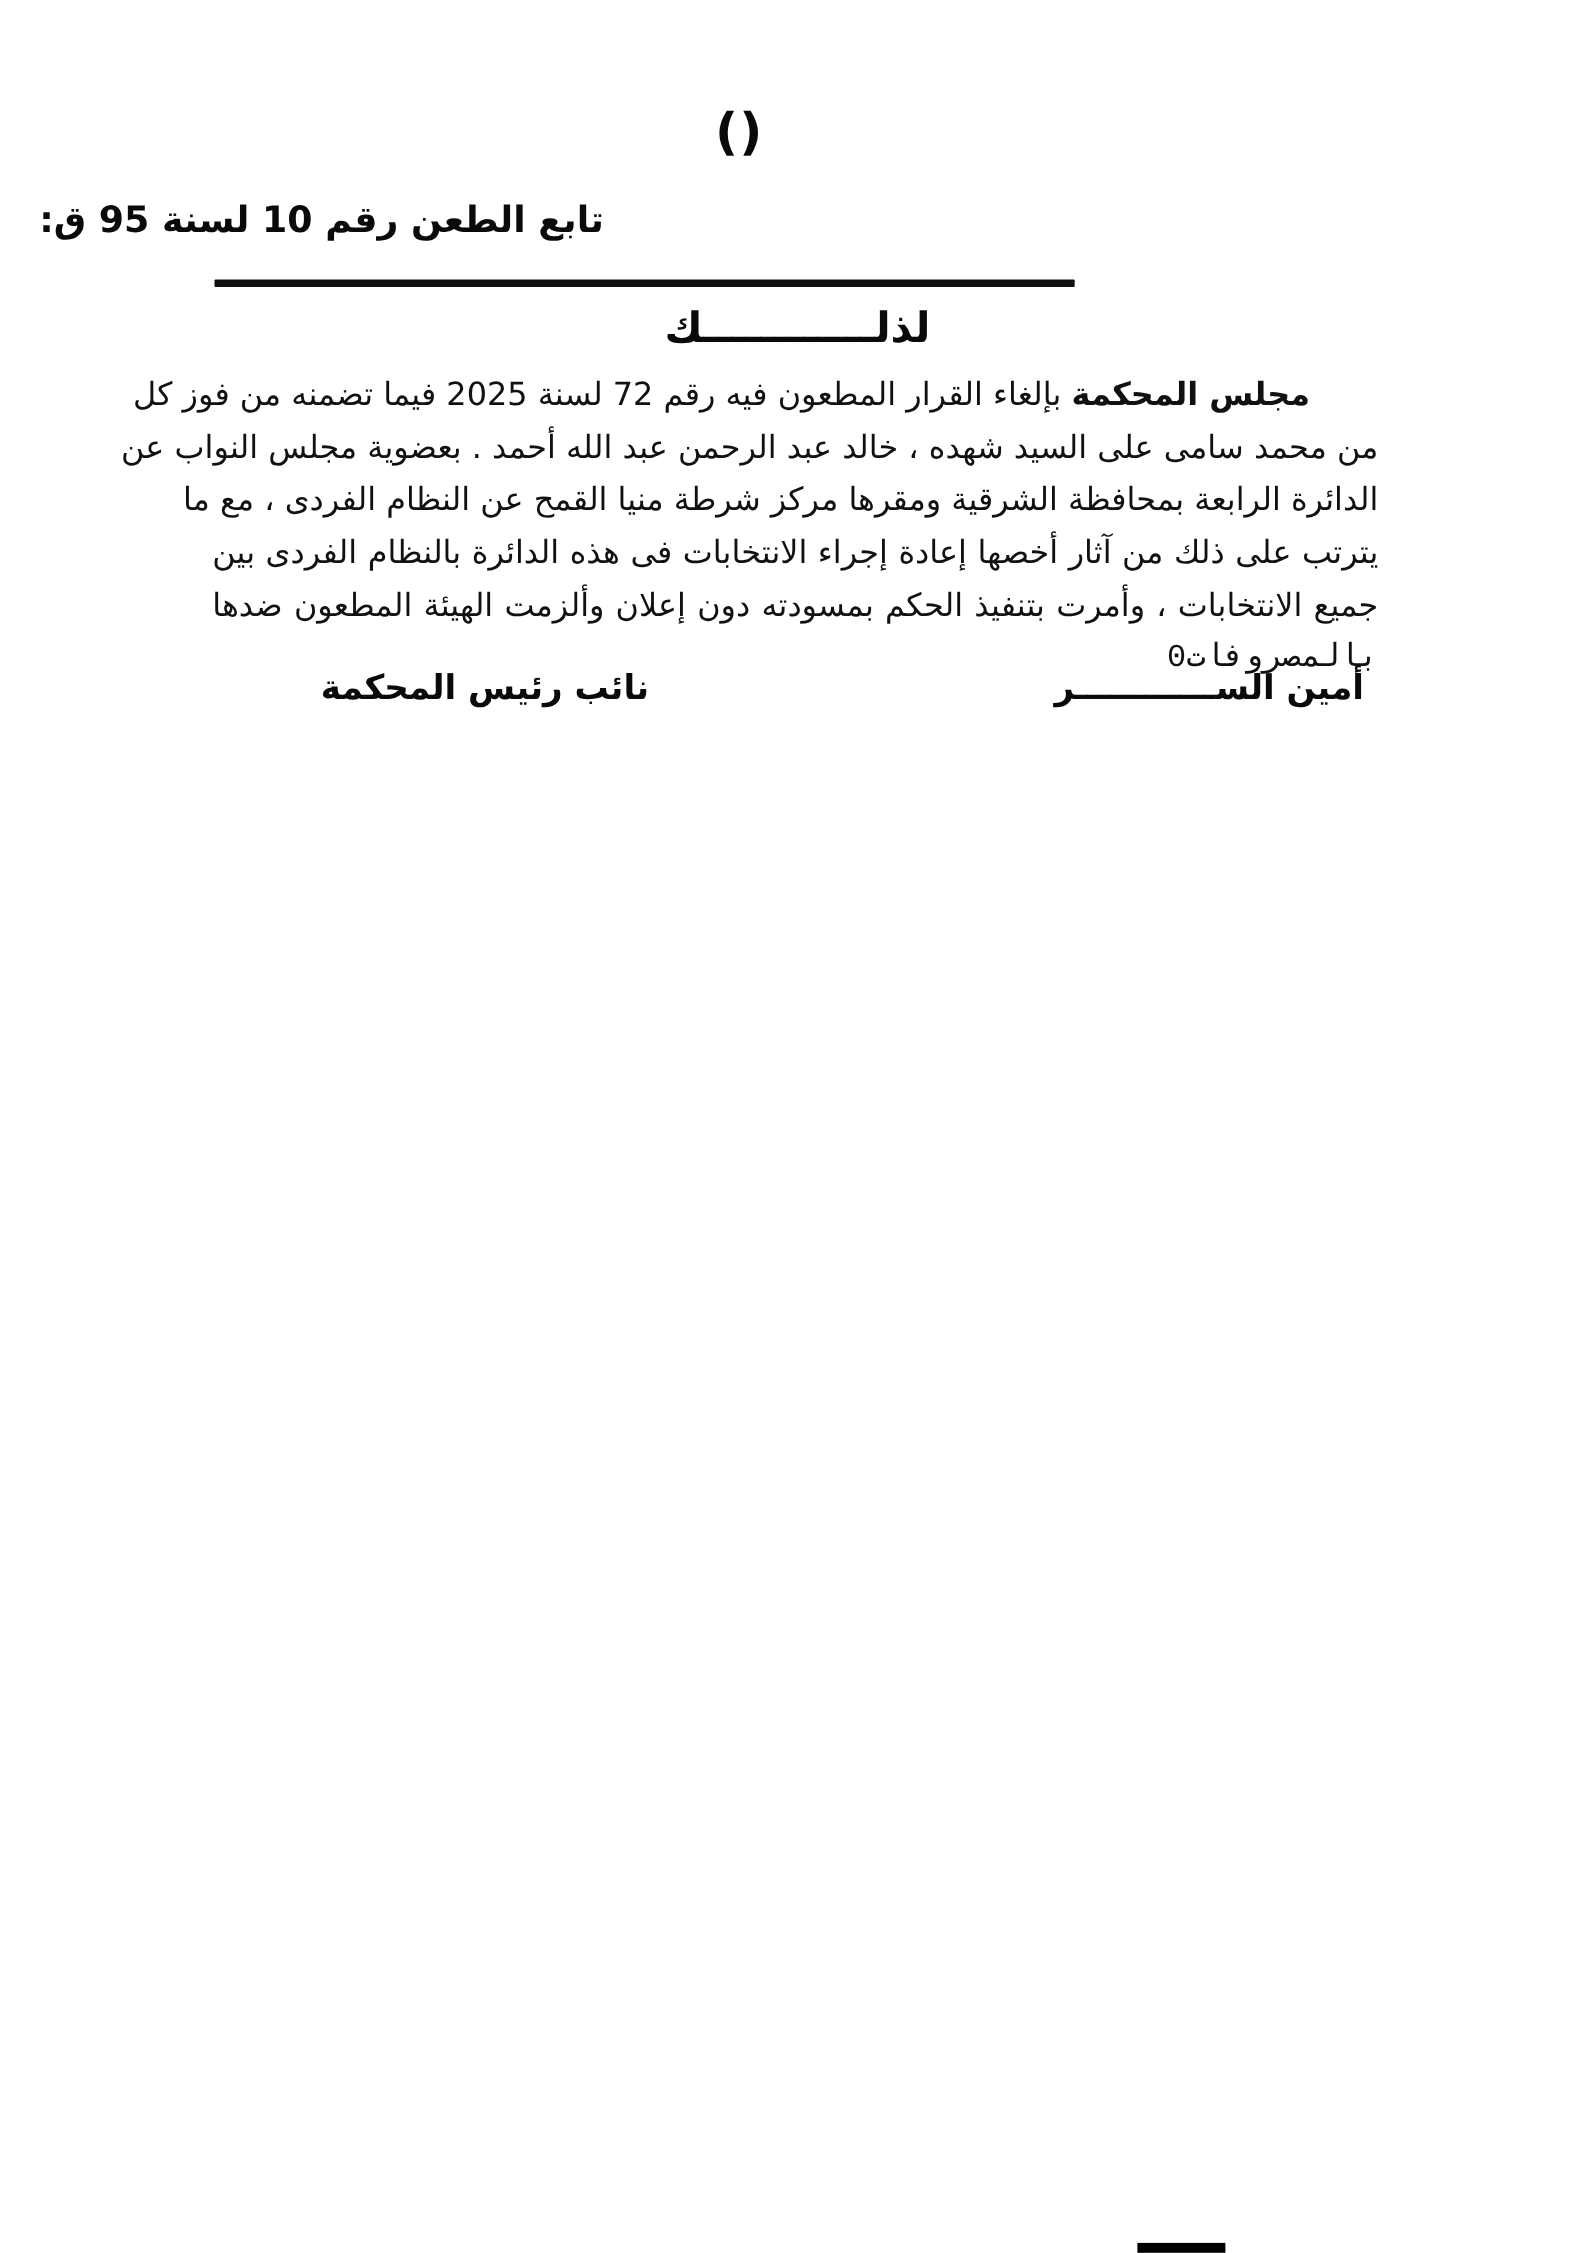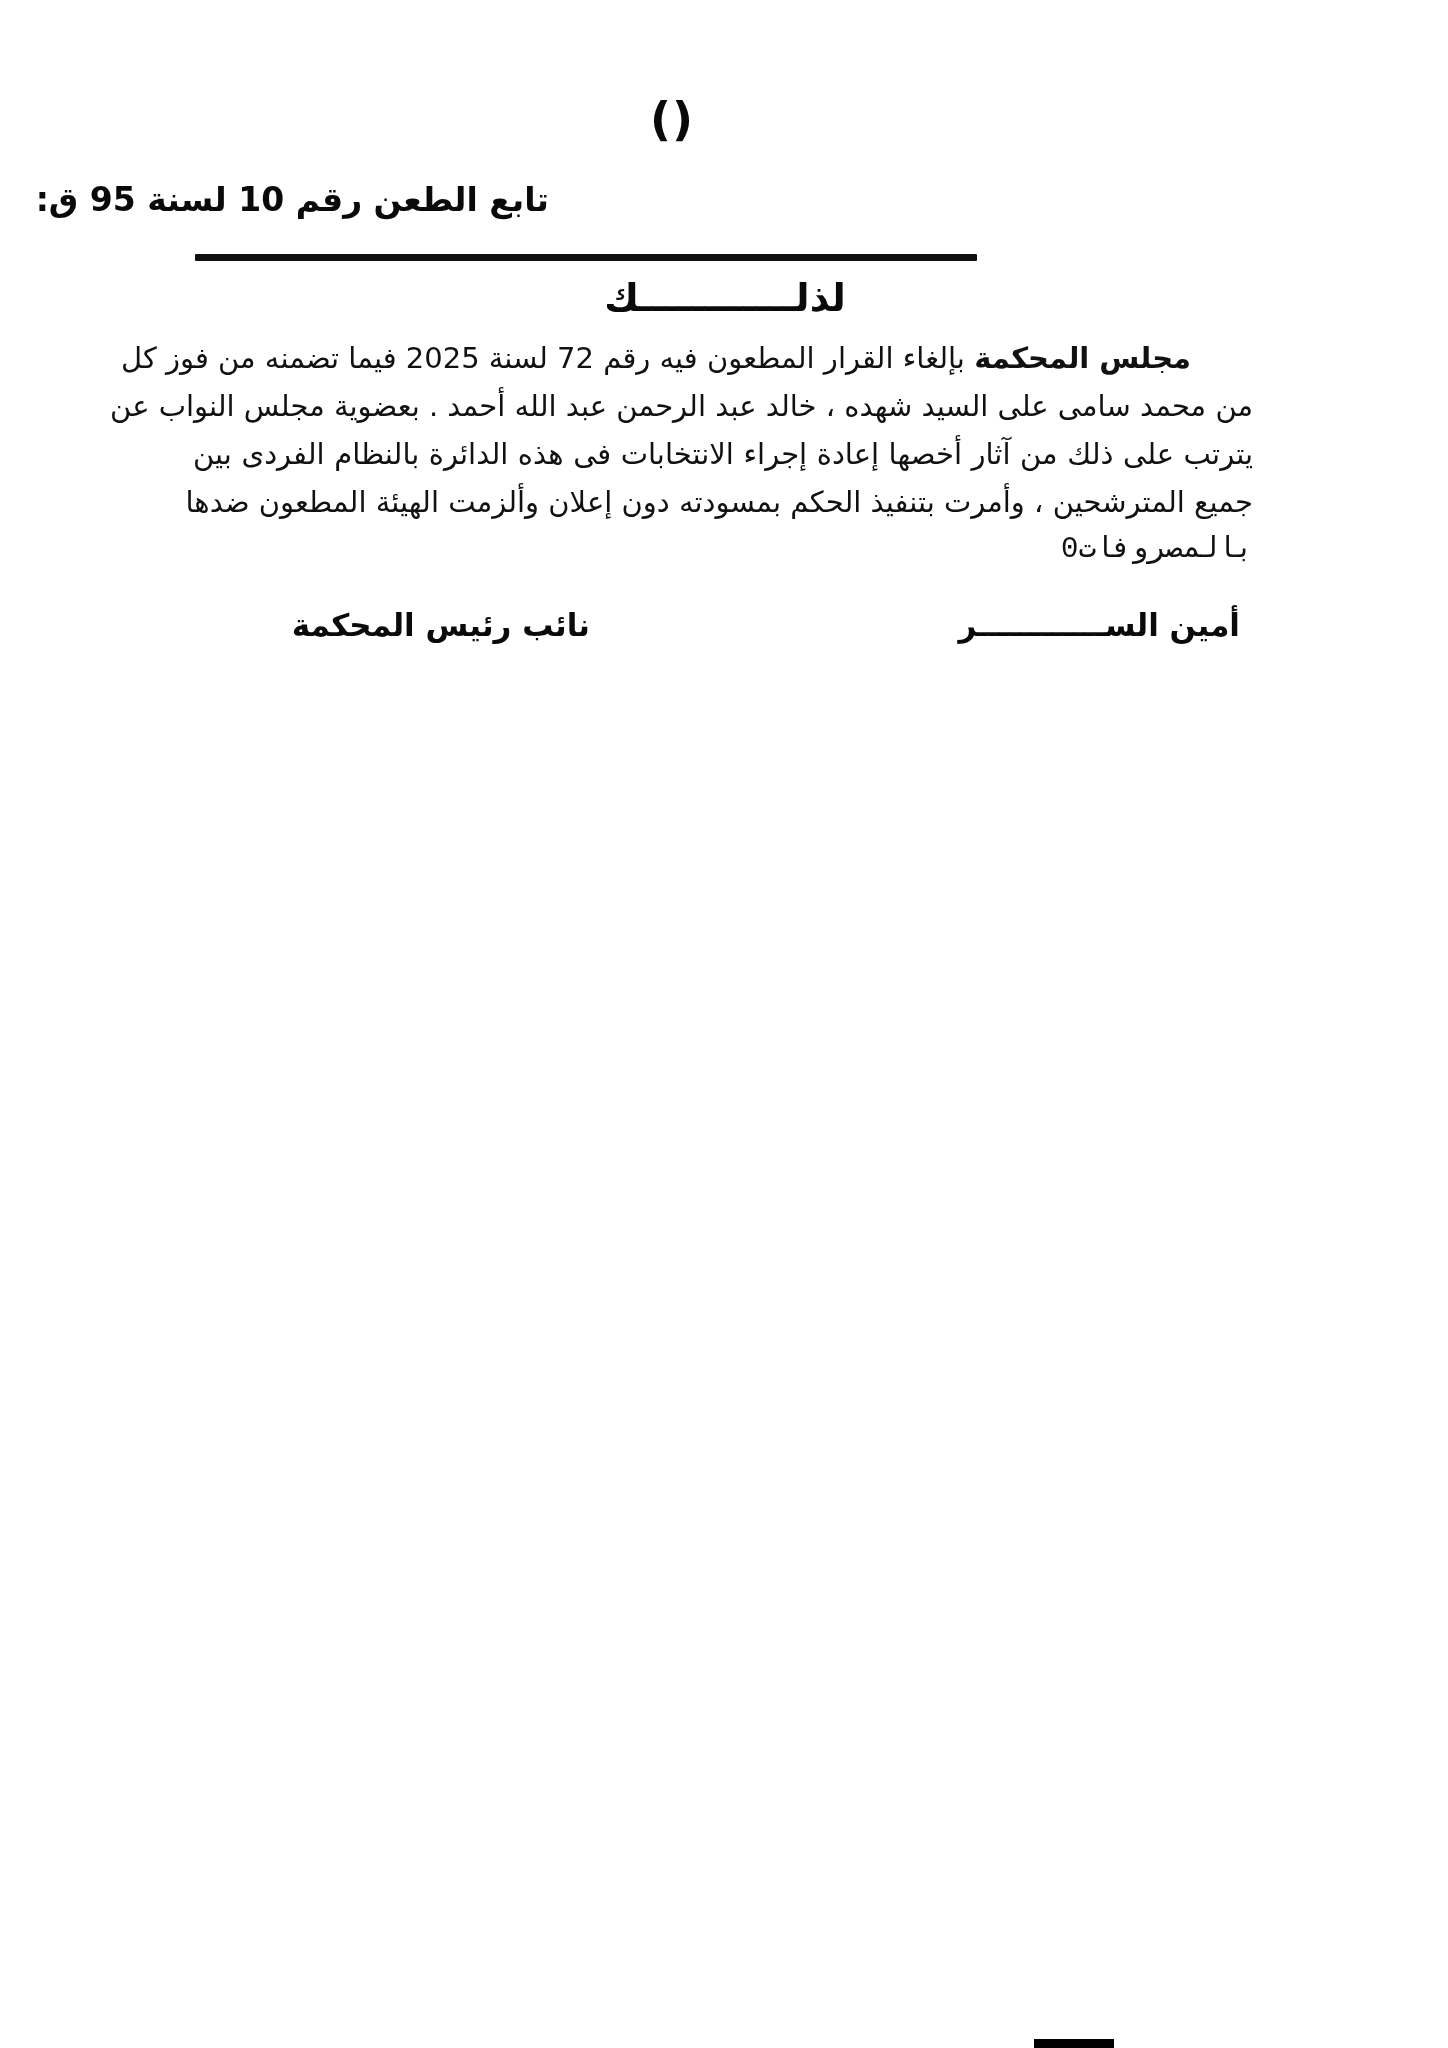--- a/index.html
+++ b/index.html
@@ -94,22 +94,23 @@
 
   <div class="case-header">تابع الطعن رقم 10 لسنة 95 ق:</div>
 
   <div class="header-divider"></div>
 
   <div class="section-heading">لذلــــــــــــك</div>
 
   <div class="verdict">
     <div class="line indent"><b>مجلس المحكمة</b><span> بإلغاء القرار المطعون فيه رقم 72 لسنة 2025 فيما تضمنه من فوز كل</span></div>
     <div class="line">من محمد سامى على السيد شهده ، خالد عبد الرحمن عبد الله أحمد . بعضوية مجلس النواب عن</div>
+    <div class="line">الدائرة الرابعة بمحافظة الشرقية ومقرها مركز شرطة منيا القمح عن النظام الفردى ، مع ما</div>
     <div class="line">يترتب على ذلك من آثار أخصها إعادة إجراء الانتخابات فى هذه الدائرة بالنظام الفردى بين</div>
-    <div class="line">جميع المترشحين ، وأمرت بتنفيذ الحكم بمسودته دون إعلان وألزمت الهيئة المطعون ضدها</div>
+    <div class="line">جميع الانتخابات ، وأمرت بتنفيذ الحكم بمسودته دون إعلان وألزمت الهيئة المطعون ضدها</div>
     <div class="line last">بالمصروفات0</div>
   </div>
 
   <div class="sig secretary">أمين الســــــــــــر</div>
 
   <div class="sig deputy">نائب رئيس المحكمة</div>
 
   <div class="bottom-mark"></div>
 
 </div>

